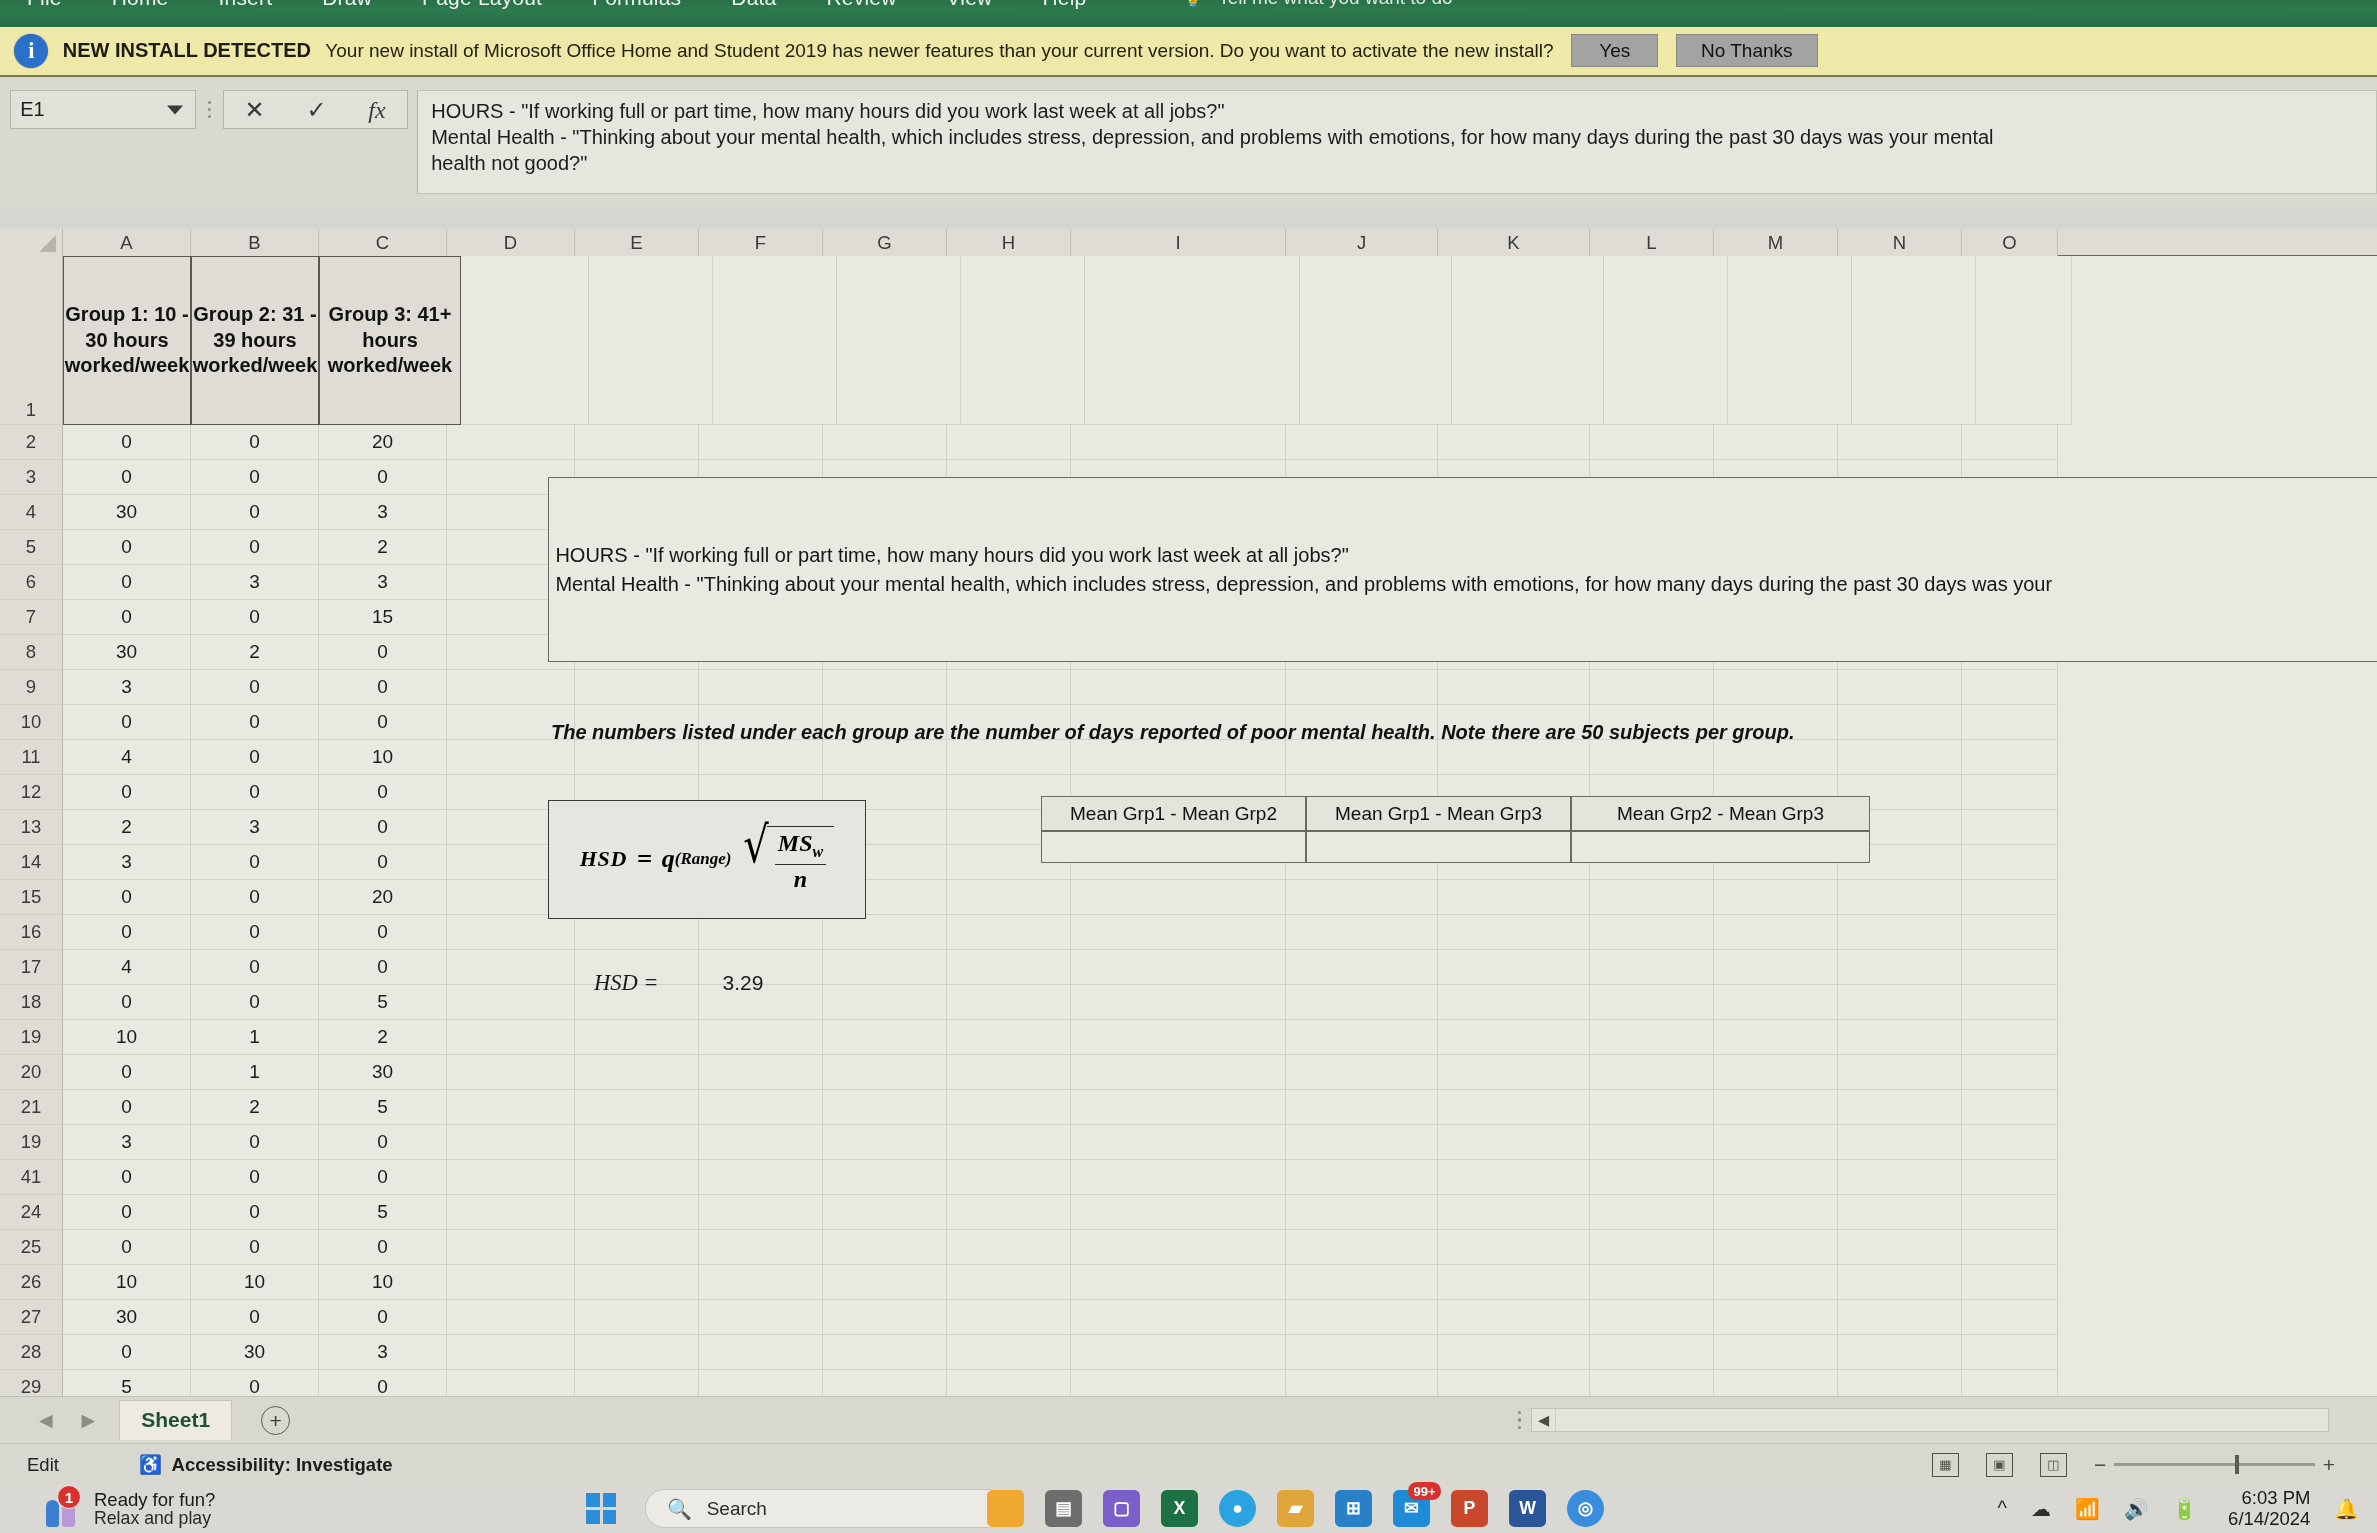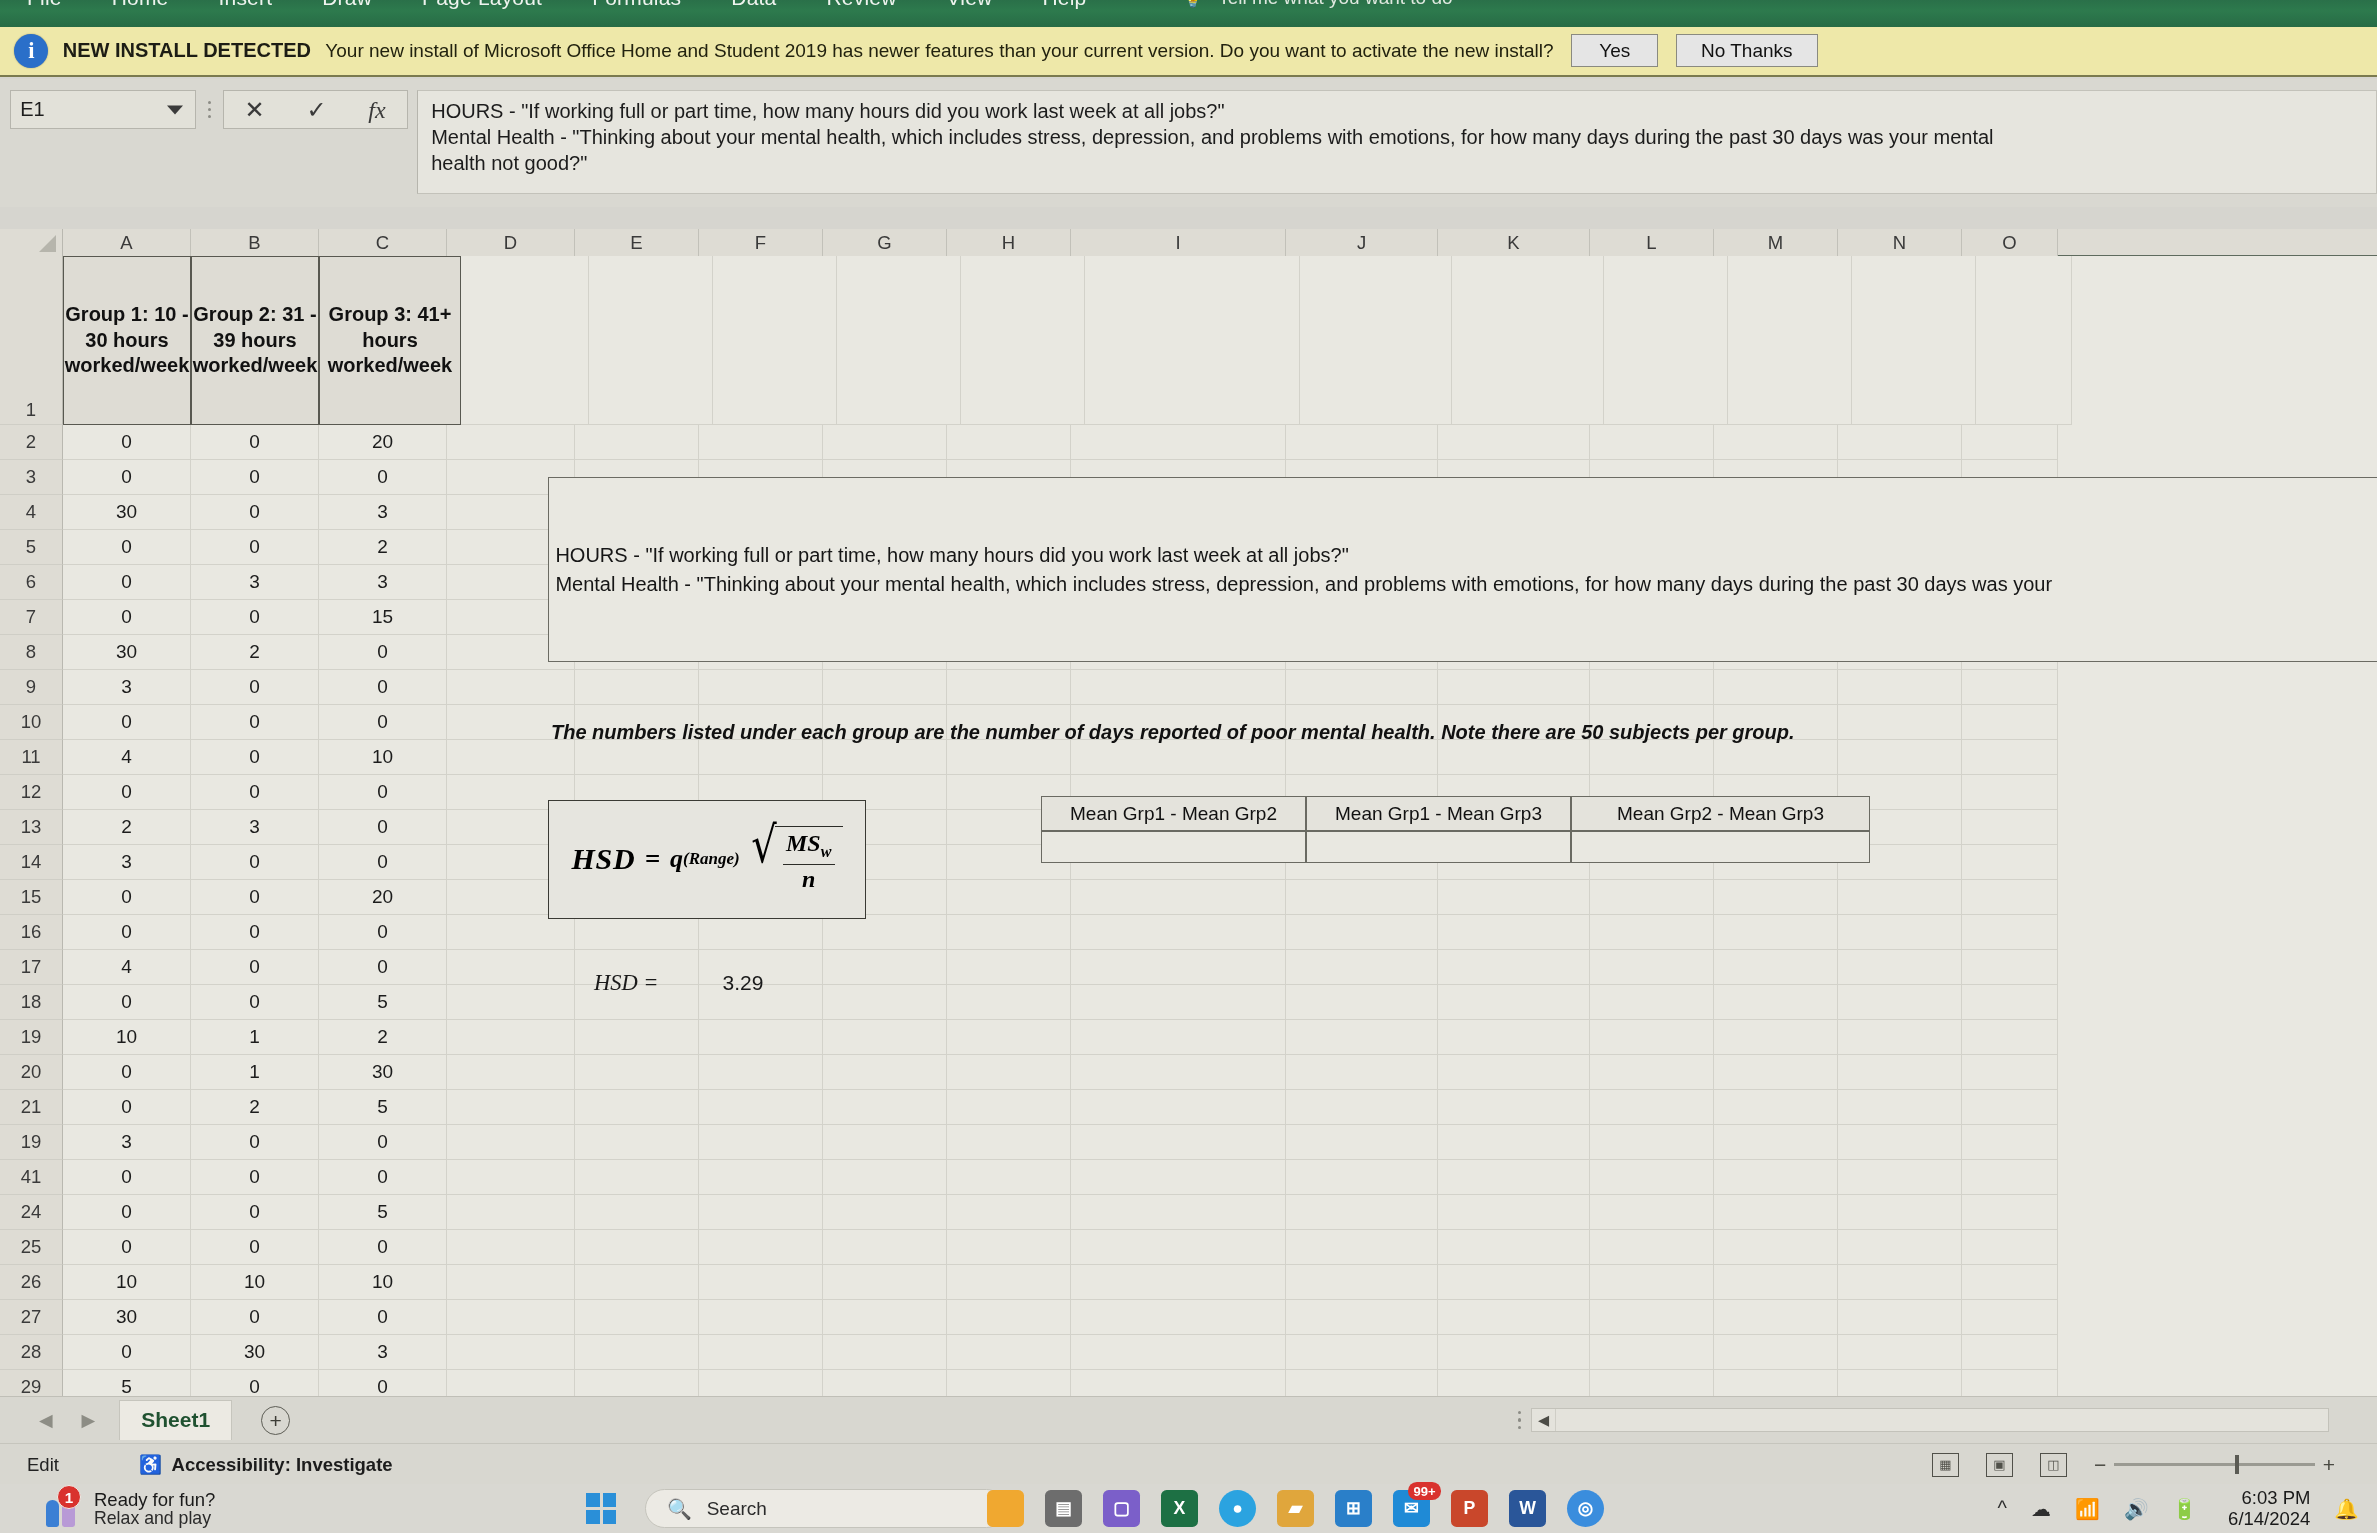--- a/index.html
+++ b/index.html
@@ -68,21 +68,21 @@
   .notify-title {
     font-weight: bold; font-size: 20px; color: #1d1d15;
     margin-left: 14.4px; white-space: nowrap;
   }
   .notify-msg {
     font-size: 19px; color: #22220f;
     margin-left: 14.4px; white-space: nowrap;
   }
   .notify-btn {
     font-size: 19px; color: #111;
-    background: #e5e5e5;
+    background: #a3a3a3;
     border: 1.6px solid #8a8a80;
     padding: 4.8px 27px;
     margin-left: 17.7px;
     cursor: pointer;
     white-space: nowrap;
   }
   .notify-btn.wide { padding: 4.8px 24px; }
 
   
   .formularow {
@@ -236,21 +236,21 @@
 
   .formulabox {
     position: absolute;
     left: 548px; top: 544px;
     width: 318px; height: 119px;
     background: #e6e5df;
     border: 1.6px solid #3a3a34;
     display: flex; align-items: center; justify-content: center;
   }
   .mathrow { display: flex; align-items: center; font-family: "Liberation Serif", serif; }
-  .m-hsd { font-style: italic; font-weight: bold; font-size: 30px; letter-spacing: 0.8px; }
+  .m-hsd { font-style: italic; font-weight: bold; font-size: 22px; letter-spacing: 0.8px; }
   .m-eq { font-size: 27px; margin: 0 9.6px; font-weight: bold; }
   .m-q { font-style: italic; font-size: 26px; font-weight: bold; }
   .m-range { font-size: 17px; font-style: italic; font-weight: bold; }
   .radical { display: flex; align-items: stretch; margin-left: 8px; }
   .rad-sign {
     font-size: 50px; line-height: .78; font-family: "DejaVu Sans", sans-serif;
     display: flex; align-items: flex-start;
     transform: scaleX(.8);
   }
   .frac {

